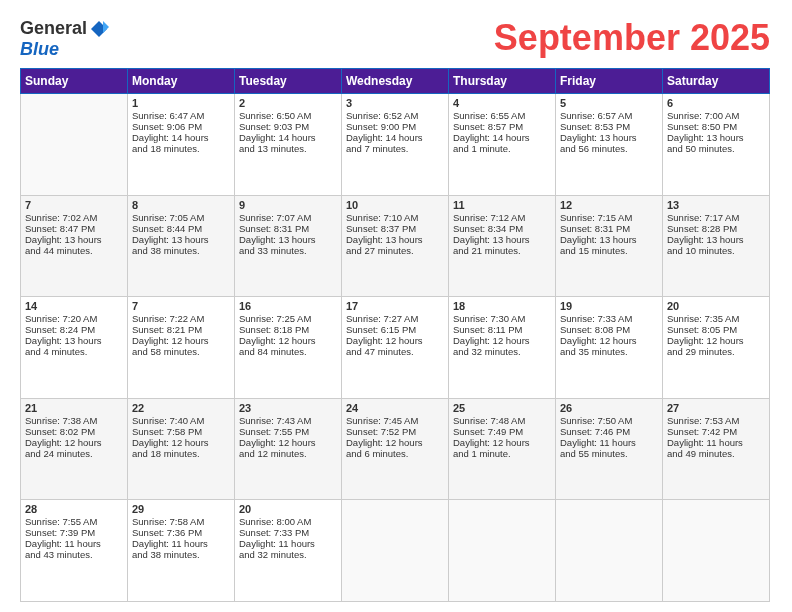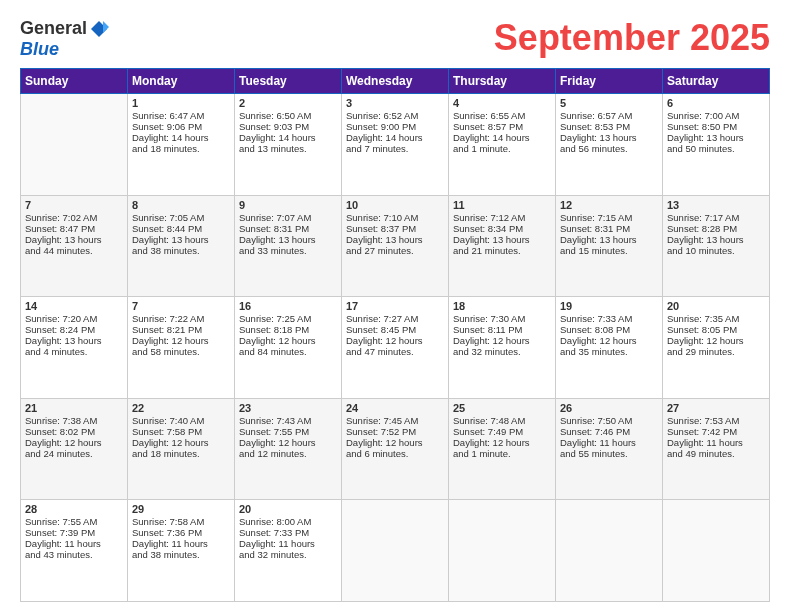--- a/index.html
+++ b/index.html
@@ -243,21 +243,21 @@
           <td>
             <span class="day-num">16</span>
             <div>Sunrise: 7:25 AM</div>
             <div>Sunset: 8:18 PM</div>
             <div>Daylight: 12 hours</div>
             <div>and 84 minutes.</div>
           </td>
           <td>
             <span class="day-num">17</span>
             <div>Sunrise: 7:27 AM</div>
-            <div>Sunset: 8:45 PM</div>
+            <div>Sunset: 6:15 PM</div>
             <div>Daylight: 12 hours</div>
             <div>and 47 minutes.</div>
           </td>
           <td>
             <span class="day-num">18</span>
             <div>Sunrise: 7:30 AM</div>
             <div>Sunset: 8:11 PM</div>
             <div>Daylight: 12 hours</div>
             <div>and 32 minutes.</div>
           </td>

